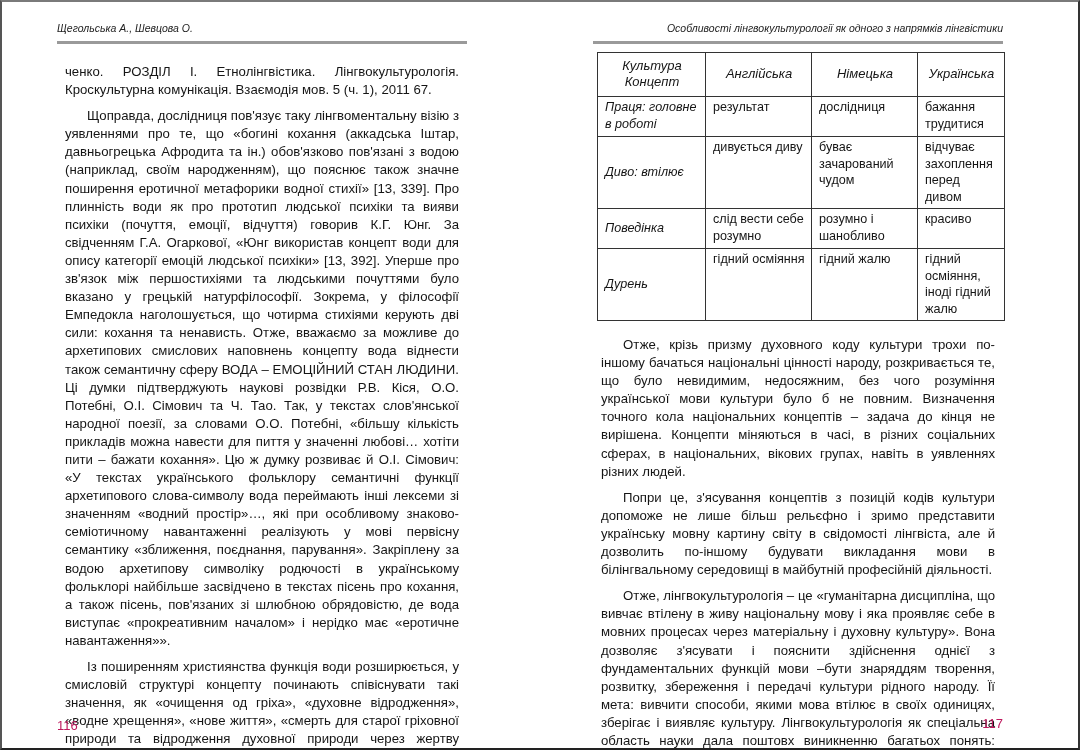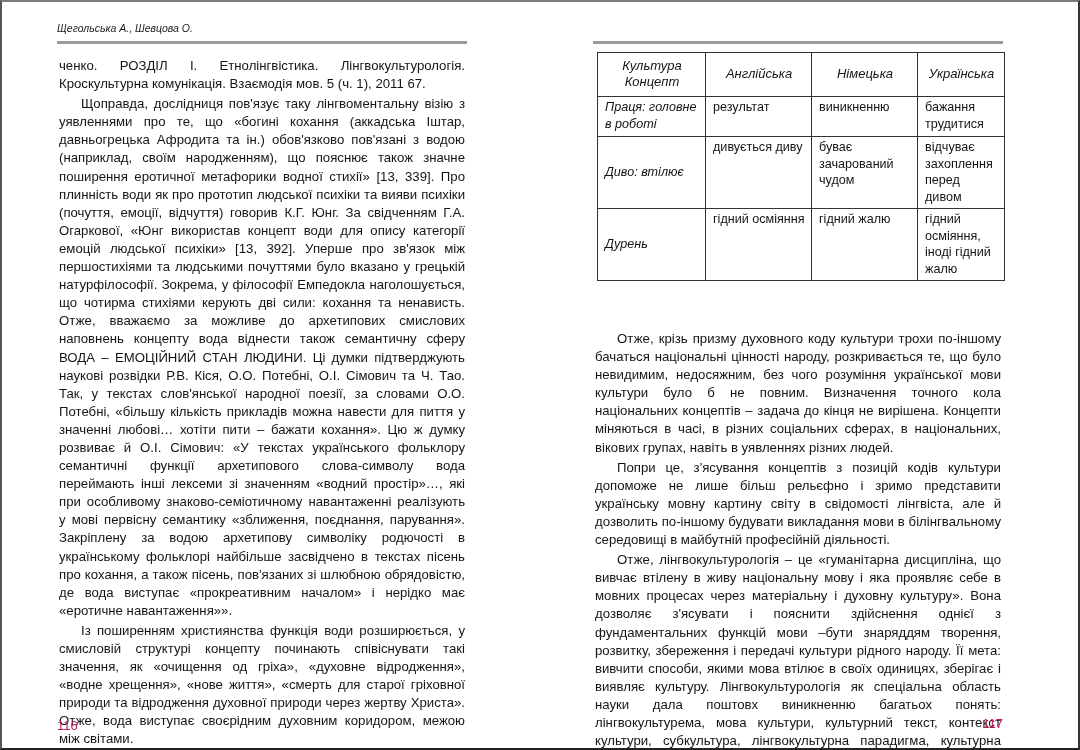--- a/index.html
+++ b/index.html
@@ -7,21 +7,21 @@
   .spread { position: absolute; left: 0; top: 0; width: 1076px; height: 746px; border: 2px solid #555; border-top-color: #7a7a7a; border-bottom-color: #222; border-right-color: #333; background: #fff; }
   .page { position: absolute; top: 0; height: 587px; }
   .page.left { left: 55px; width: 410px; }
   .page.right { left: 591px; width: 410px; }
   .running-head { position: absolute; top: 20px; left: 0; width: 100%; font-size: 10.5px; font-style: italic; color: #222; }
   .running-head.right-align { text-align: right; }
   .head-rule { position: absolute; top: 39px; left: 0; width: 100%; height: 3px; background: #9a9a9a; }
   .body-text { position: absolute; left: 0; width: 100%; font-size: 13.2px; line-height: 18.1px; text-align: justify; color: #151515; }
   .left .body-text { top: 53px; }
   .right .body-text { top: 326px; }
-  .body-text p { margin: 2px; }
+  .body-text p { margin: 8px; }
   .body-text p.indent { text-indent: 22px; }
   .page-num { position: absolute; font-size: 13px; color: #be185d; }
   .left .page-num { left: 0; top: 716px; }
   .right .page-num { right: 0; top: 714px; text-align: right; }
   table.concepts { position: absolute; top: 50px; left: 4px; width: 408px; border-collapse: collapse; font-size: 12.6px; line-height: 16.5px; }
   table.concepts td, table.concepts th { border: 1.5px solid #333; padding: 2px 6px 3px 7px; vertical-align: top; text-align: left; font-weight: normal; color: #151515; }
   table.concepts th { font-style: italic; text-align: center; vertical-align: middle; height: 38px; font-size: 13px; }
   table.concepts td.concept { font-style: italic; width: 94px; vertical-align: top; margin-left: 20px; }
   table.concepts td.concept.mid { vertical-align: middle; }
   table.concepts td.c1 { width: 92px; }
@@ -38,46 +38,53 @@
     <div class="body-text">
       <p>ченко. РОЗДІЛ І. Етнолінгвістика. Лінгвокультурологія. Кроскультурна комунікація. Взаємодія мов. 5 (ч. 1), 2011 67.</p>
       <p class="indent">Щоправда, дослідниця пов'язує таку лінгвоментальну візію з уявленнями про те, що «богині кохання (аккадська Іштар, давньогрецька Афродита та ін.) обов'язково пов'язані з водою (наприклад, своїм народженням), що пояснює також значне поширення еротичної метафорики водної стихії» [13, 339]. Про плинність води як про прототип людської психіки та вияви психіки (почуття, емоції, відчуття) говорив К.Г. Юнг. За свідченням Г.А. Огаркової, «Юнг використав концепт води для опису категорії емоцій людської психіки» [13, 392]. Уперше про зв'язок між першостихіями та людськими почуттями було вказано у грецькій натурфілософії. Зокрема, у філософії Емпедокла наголошується, що чотирма стихіями керують дві сили: кохання та ненависть. Отже, вважаємо за можливе до архетипових смислових наповнень концепту вода віднести також семантичну сферу ВОДА – ЕМОЦІЙНИЙ СТАН ЛЮДИНИ. Ці думки підтверджують наукові розвідки Р.В. Кіся, О.О. Потебні, О.І. Сімович та Ч. Тао. Так, у текстах слов'янської народної поезії, за словами О.О. Потебні, «більшу кількість прикладів можна навести для пиття у значенні любові… хотіти пити – бажати кохання». Цю ж думку розвиває й О.І. Сімович: «У текстах українського фольклору семантичні функції архетипового слова-символу вода переймають інші лексеми зі значенням «водний простір»…, які при особливому знаково-семіотичному навантаженні реалізують у мові первісну семантику «зближення, поєднання, парування». Закріплену за водою архетипову символіку родючості в українському фольклорі найбільше засвідчено в текстах пісень про кохання, а також пісень, пов'язаних зі шлюбною обрядовістю, де вода виступає «прокреативним началом» і нерідко має «еротичне навантаження»».</p>
       <p class="indent">Із поширенням християнства функція води розширюється, у смисловій структурі концепту починають співіснувати такі значення, як «очищення од гріха», «духовне відродження», «водне хрещення», «нове життя», «смерть для старої гріховної природи та відродження духовної природи через жертву Христа». Отже, вода виступає своєрідним духовним коридором, межою між світами.</p>
       <p class="indent">На основі системи цінностей, закріплених у мові та культурі, пропонується модель ціннісної картини світу. Ключовим поняттям цієї системи є ціннісні домінанти, сукупність яких утворює певний тип культури, що зберігається в мові. Культурні домінанти в мові об'єктивно виділяються, вони можуть бути зафіксовані і перелічені. Аналіз концептів «праця», «подвиг», «диво», «розумний / дурний» виявив такі ціннісні співвідношення між концептами трьох культур.</p>
     </div>
     <div class="page-num">116</div>
   </div>
 
   <div class="page right">
+    <div class="running-head right-align">Особливості лінгвокультурології як одного з напрямків лінгвістики</div>
     <div class="head-rule"></div>
 
     <table class="concepts">
       <thead>
         <tr>
           <th>
             <span>Культура</span><br>
             <span>Концепт</span>
           </th>
           <th>Англійська</th>
           <th>Німецька</th>
           <th>Українська</th>
         </tr>
       </thead>
       <tbody>
         <tr style="height:40px">
           <td class="concept">Праця: головне в роботі</td>
           <td class="c1">результат</td>
-          <td class="c2">виникненню</td>
+          <td class="c2">дослідниця</td>
           <td>бажання трудитися</td>
         </tr>
         <tr style="height:52px">
           <td class="concept mid">Диво: втілює</td>
           <td class="c1">дивується диву</td>
           <td class="c2">буває зачарований чудом</td>
           <td>відчуває захоплення перед дивом</td>
+        </tr>
+        <tr style="height:40px">
+          <td class="concept mid">Поведінка</td>
+          <td class="c1">слід вести себе розумно</td>
+          <td class="c2">розумно і шанобливо</td>
+          <td>красиво</td>
         </tr>
         <tr style="height:52px">
           <td class="concept mid">Дурень</td>
           <td class="c1">гідний осміяння</td>
           <td class="c2">гідний жалю</td>
           <td>гідний осміяння, іноді гідний жалю</td>
         </tr>
       </tbody>
     </table>
 

